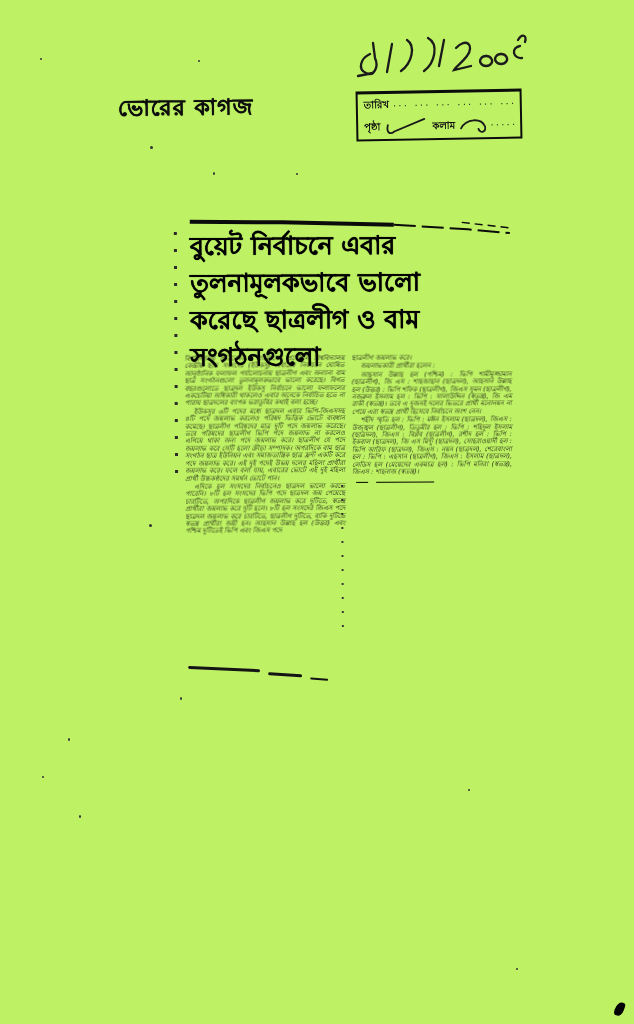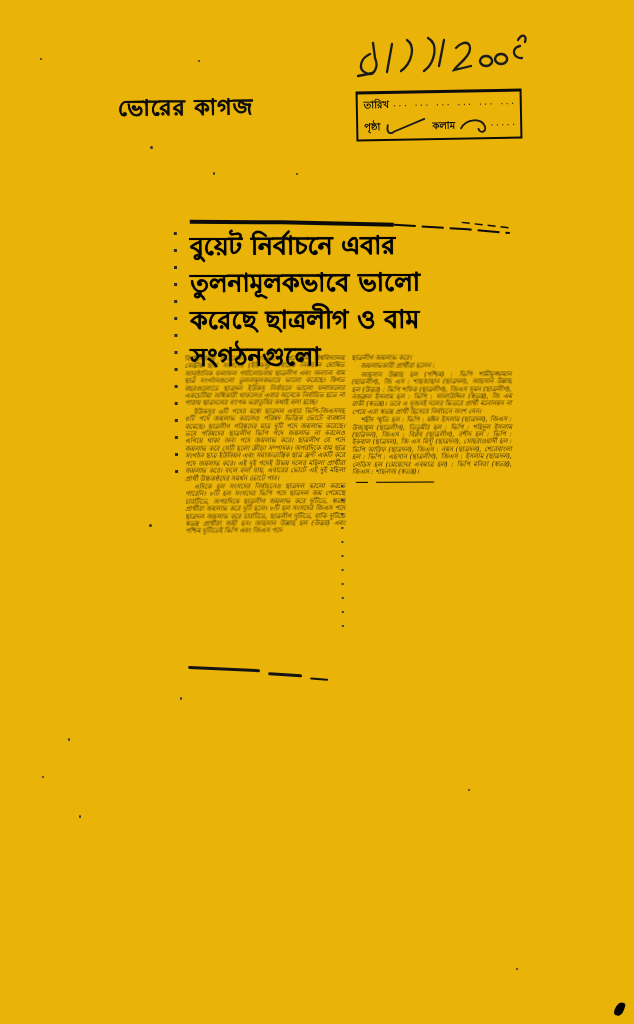--- a/index.html
+++ b/index.html
@@ -1,17 +1,17 @@
 <!DOCTYPE html>
 <html><head>
 <meta charset="utf-8">
 <style>
   html,body{margin:0;padding:0;background:#e8e8e8;}
   .page{
-    position:relative;width:634px;height:1024px;background:#eab308;
+    position:relative;width:634px;height:1024px;background:#bef264;
     overflow:hidden;font-family:"DejaVu Sans",sans-serif;color:#0d0d0d;
   }
   
   .masthead{
     position:absolute;left:118px;top:90px;width:150px;
     font-size:22px;font-weight:bold;letter-spacing:1px;
     transform:rotate(-0.6deg);
     text-shadow:0 0 0.7px #000;white-space:nowrap;
   }
   

